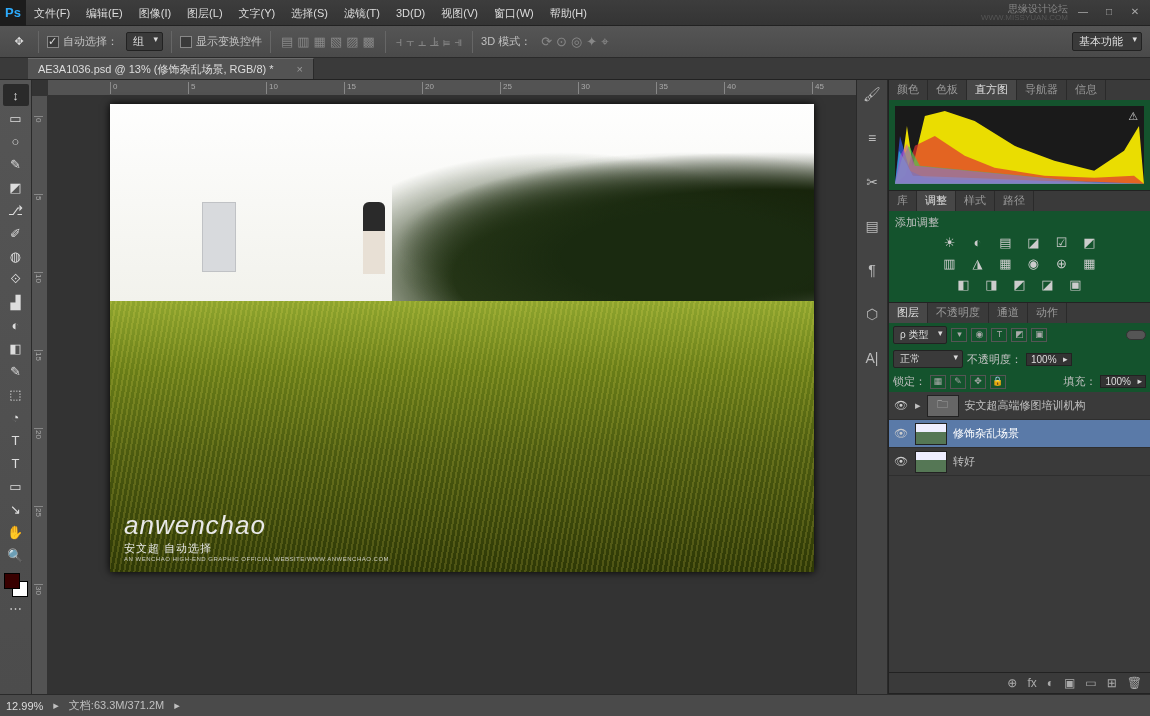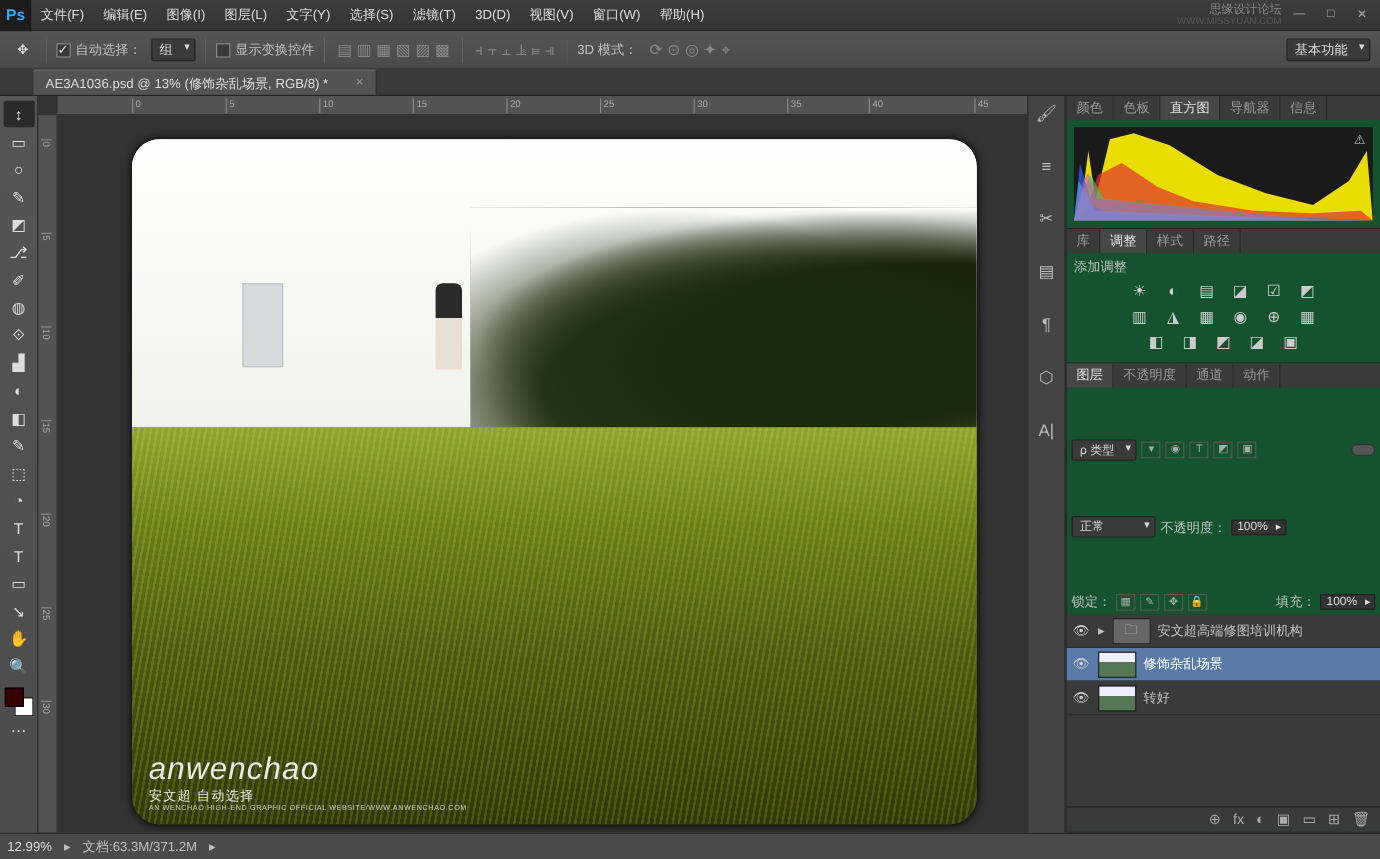--- a/index.html
+++ b/index.html
@@ -37,21 +37,21 @@
 .tools .t.sel { background:#2a2a2a; }
 .tools .sw { margin-top:6px; width:24px; height:24px; position:relative;}
 .tools .sw .fg{position:absolute;width:16px;height:16px;background:#380000;border:1px solid #000;top:0;left:0;}
 .tools .sw .bg{position:absolute;width:16px;height:16px;background:#fff;border:1px solid #000;bottom:0;right:0;}
 
 .canvas-wrap { flex:1; background:#333; position:relative; overflow:hidden; }
 .ruler-h { position:absolute; top:0; left:16px; right:0; height:16px; background:#535353; border-bottom:1px solid #333; font-size:8px; color:#aaa;}
 .ruler-h span{position:absolute; top:2px; border-left:1px solid #888; padding-left:2px; height:12px;}
 .ruler-v { position:absolute; top:16px; left:0; width:16px; bottom:0; background:#535353; border-right:1px solid #333; font-size:8px; color:#aaa;}
 .ruler-v span{position:absolute; left:2px; border-top:1px solid #888; padding-top:1px; writing-mode:vertical-lr;}
-.canvas { position:absolute; top:36px; left:78px; width:704px; height:571px; background:linear-gradient(to bottom, #fdfdfd 0%, #f4f4f2 25%, #a0b040 42%, #7a8a20 50%, #606e18 65%, #4a5512 80%, #2a3008 100%); box-shadow:0 0 8px #000; overflow:hidden;border-radius:23px;}
+.canvas { position:absolute; top:24px; left:78px; width:704px; height:468px; background:linear-gradient(to bottom, #fdfdfd 0%, #f4f4f2 25%, #a0b040 42%, #7a8a20 50%, #606e18 65%, #4a5512 80%, #2a3008 100%); box-shadow:0 0 8px #000; overflow:hidden;}
 .canvas .sky{position:absolute;inset:0;height:42%;background:linear-gradient(to bottom,#fefefe,#f2f2ec);}
 .canvas .trees{position:absolute;top:10%;right:0;width:60%;height:38%;background:radial-gradient(ellipse at 70% 60%, #1a2a10 30%, transparent 70%), radial-gradient(ellipse at 40% 70%, #283818 30%, transparent 70%), radial-gradient(ellipse at 90% 50%, #162008 40%, transparent 70%);}
 .canvas .building{position:absolute;top:21%;left:13%;width:34px;height:70px;background:#d8dadd;border:1px solid #c0c2c5;}
 .canvas .couple{position:absolute;top:21%;left:36%;width:22px;height:72px;background:linear-gradient(#2a2a2a 40%,#e8e0d5 40%);border-radius:6px 6px 0 0; filter:blur(.5px);}
 .canvas .grass{position:absolute;top:42%;left:0;right:0;bottom:0;background:
   repeating-linear-gradient(100deg, rgba(255,240,100,.15) 0 2px, transparent 2px 5px),
   linear-gradient(to bottom, #8fa52e 0%, #6a7e18 25%, #4d5c10 55%, #2e3806 100%);}
 .canvas .wm{position:absolute;bottom:10px;left:14px;color:#e8e8e8;font-family:Georgia,serif;}
 .canvas .wm .big{font-size:26px;font-style:italic;letter-spacing:1px;}
 .canvas .wm .sub{font-size:11px;letter-spacing:1px;}
@@ -72,21 +72,21 @@
 
 .histo { height:78px; background:#1a1a1a; position:relative; margin:2px 0;}
 .histo svg{position:absolute;inset:0;}
 .histo .warn{position:absolute;top:4px;right:6px;color:#ccc;font-size:11px;}
 
 
 .adj-row{display:flex;gap:10px;justify-content:center;margin:5px 0;}
 .adj-row span{width:18px;height:16px;font-size:13px;color:#ccc;text-align:center;}
 
 
-.layers-ctrl { display:flex; align-items:center; gap:4px; padding:3px 4px; flex-wrap:wrap;margin-top:40px;}
+.layers-ctrl { display:flex; align-items:center; gap:4px; padding:3px 4px; flex-wrap:wrap;}
 .layers-ctrl .dd{font-size:10px;}
 .numbox{background:#333;border:1px solid #222;padding:0 14px 0 4px;color:#ddd;position:relative;font-size:10px;}
 .numbox::after{content:"▸";position:absolute;right:3px;top:0;font-size:9px;}
 .layer-list{background:#3a3a3a; }
 .layer{display:flex;align-items:center;height:28px;border-bottom:1px solid #2e2e2e;padding:0 4px;gap:6px;}
 .layer.sel{background:#5a7aa8;color:#fff;}
 .eye{width:16px;text-align:center;color:#ccc;}
 .thumb{width:32px;height:22px;border:1px solid #222;background:linear-gradient(#eef 40%,#575 40%);}
 .thumb.folder{background:#666;display:flex;align-items:center;justify-content:center;}
 .lay-icons{display:flex;justify-content:flex-end;gap:10px;padding:3px 8px;background:#3a3a3a;border-top:1px solid #222;}

